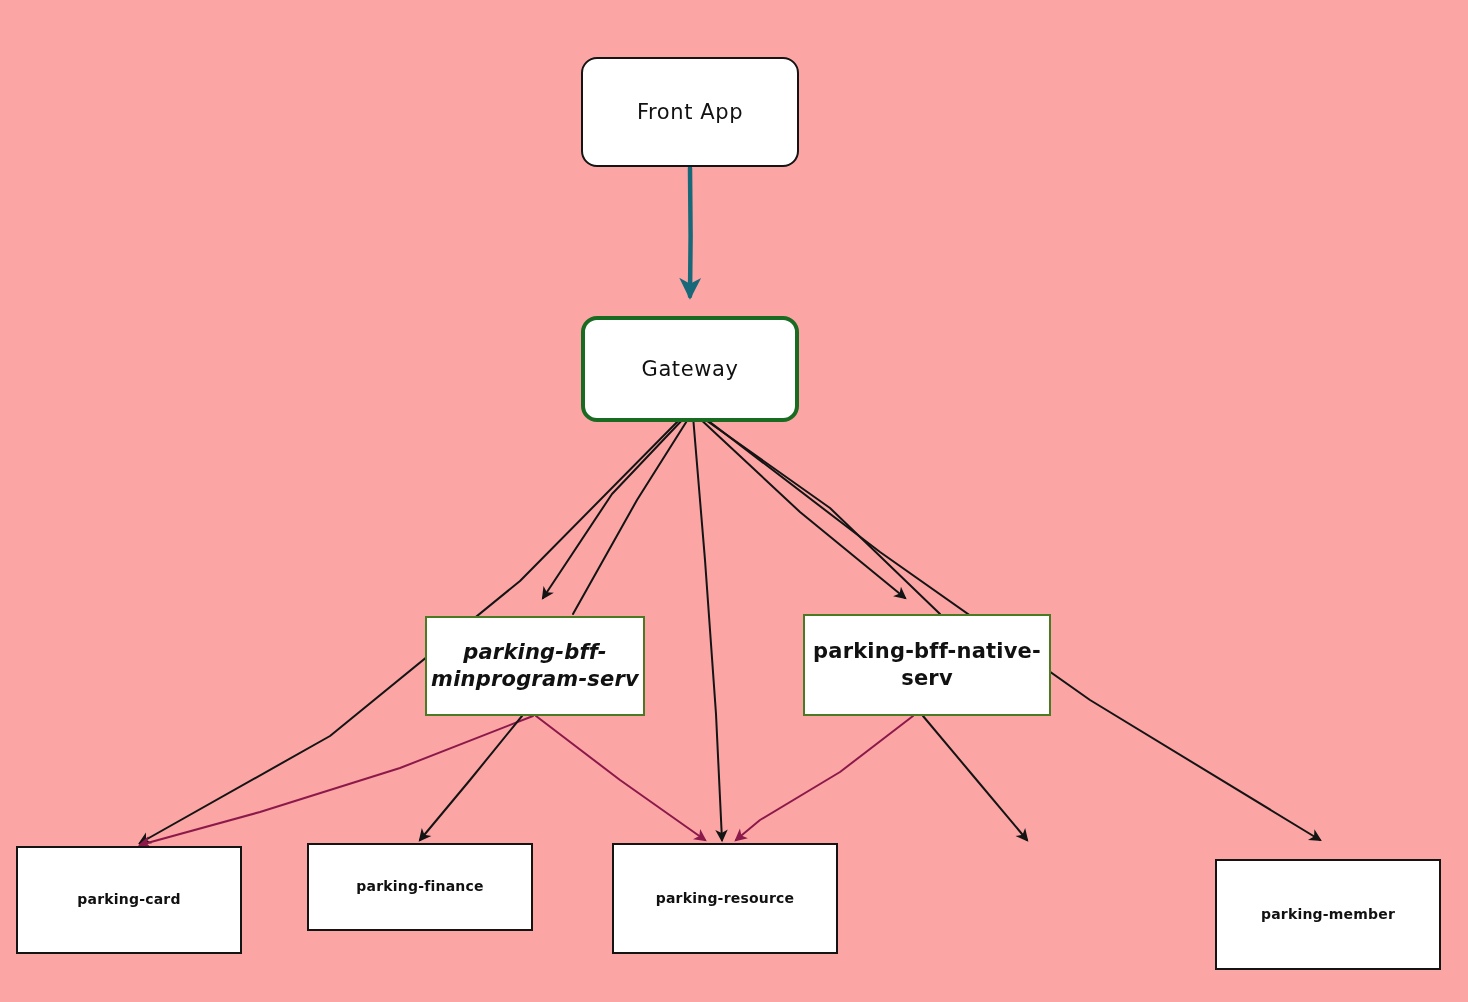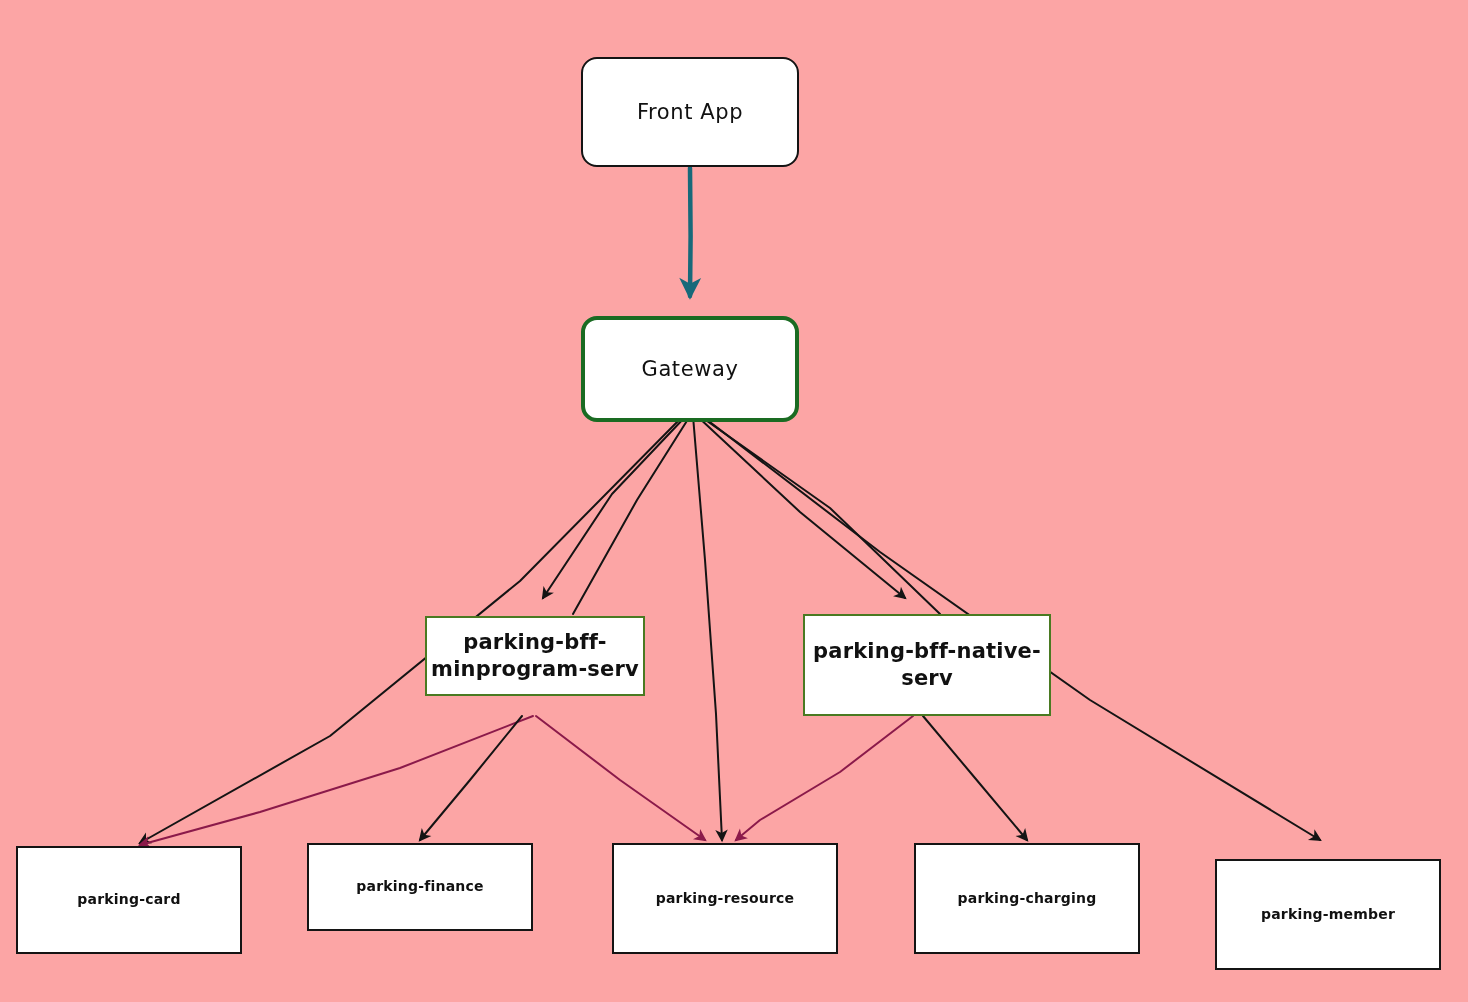--- a/index.html
+++ b/index.html
@@ -131,21 +131,21 @@
   </svg>
 
   <div class="node node-front" style="left:581px; top:57px; width:218px; height:110px;">
     <span class="node-label">Front App</span>
   </div>
 
   <div class="node node-gateway" style="left:581px; top:308px; width:218px; height:106px;margin-top:8px;">
     <span class="node-label">Gateway</span>
   </div>
 
-  <div class="node node-bff" style="left:425px; top:616px; width:220px; height:80px;">
+  <div class="node node-bff" style="left:425px; top:616px; width:220px; height:100px;font-style:italic;">
     <span class="node-label">parking-bff-
 minprogram-serv</span>
   </div>
 
   <div class="node node-bff" style="left:803px; top:614px; width:248px; height:102px;">
     <span class="node-label">parking-bff-native-
 serv</span>
   </div>
 
   <div class="node node-service" style="left:16px; top:846px; width:226px; height:108px;">
@@ -153,21 +153,18 @@
   </div>
 
   <div class="node node-service" style="left:307px; top:843px; width:226px; height:88px;">
     <span class="node-label">parking-finance</span>
   </div>
 
   <div class="node node-service" style="left:612px; top:843px; width:226px; height:111px;">
     <span class="node-label">parking-resource</span>
   </div>
 
-  <div class="node node-service" style="left:914px; top:843px; width:226px; height:111px;">
-    <span class="node-label">parking-charging</span>
-  </div>
 
   <div class="node node-service" style="left:1215px; top:843px; width:226px; height:111px;margin-top:16px;">
     <span class="node-label">parking-member</span>
   </div>
 
 </div>
 
 </body></html>

